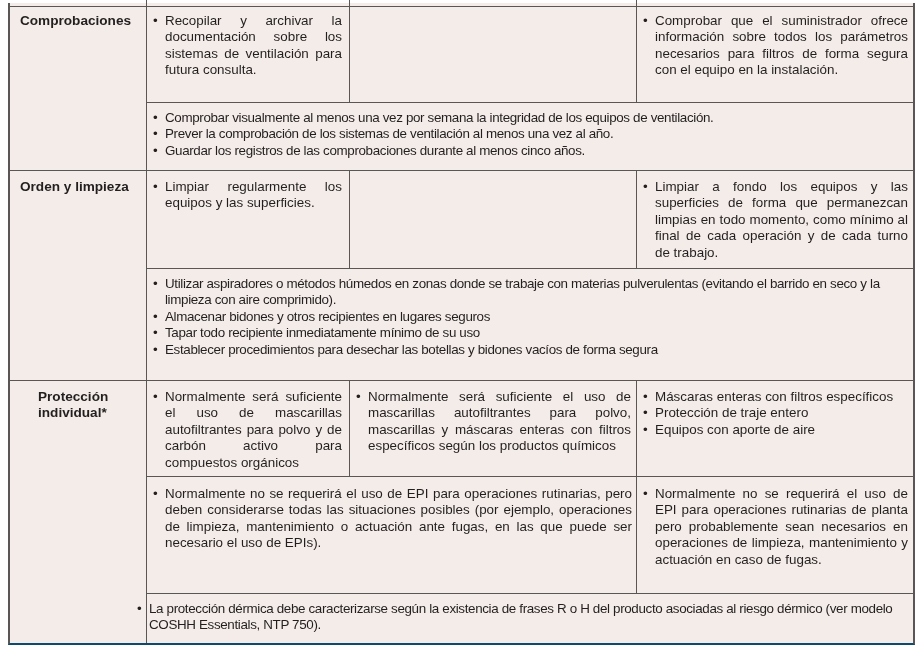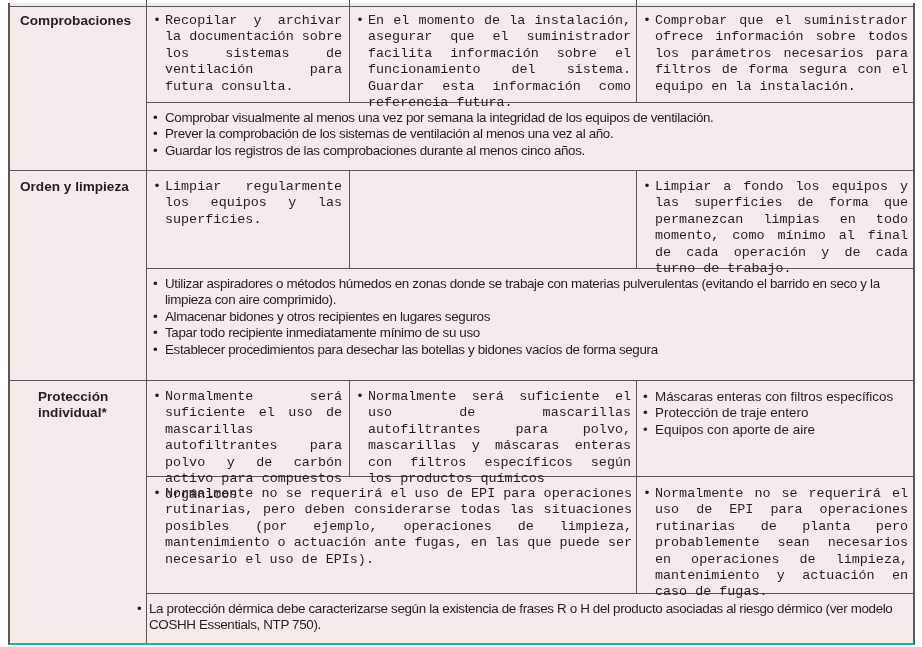--- a/index.html
+++ b/index.html
@@ -1,25 +1,25 @@
 <!DOCTYPE html>
 <html><head>
 <meta charset="utf-8">
 <style>
   html, body { margin:0; padding:0; background:#ffffff; }
   body { width:922px; height:647px; overflow:hidden; position:relative;
          font-family:"Liberation Sans", sans-serif; color:#231f20; }
   .tbl { position:absolute; left:8px; top:3px; width:907px; height:642px;
          background:#f4ece8; border-left:2px solid #5a5656; border-right:2px solid #5a5656;
-         border-bottom:2px solid #14b8a6; box-sizing:border-box; }
+         border-bottom:2px solid #0c4a6e; box-sizing:border-box; }
   .line-h { position:absolute; height:1px; background:#5a5656; }
   .line-v { position:absolute; width:1px; background:#5a5656; }
   .cell { position:absolute; font-size:13.4px; line-height:16.4px; box-sizing:border-box; }
   .label { font-weight:bold; font-size:13.6px; line-height:16px; }
-  .just { text-align:justify;font-family:Liberation Mono, monospace; }
+  .just { text-align:justify; }
   ul { margin:0; padding:0; list-style:none; }
   li { position:relative; padding-left:15px; }
   li::before { content:"•"; position:absolute; left:3px; top:0; }
   .tight li { letter-spacing:-0.35px; }
 </style>
 </head>
 <body>
 
 <div class="tbl">
 
@@ -36,25 +36,20 @@
   <div class="line-v" style="left:626px;top:-3px;height:103px;"></div>
   <div class="line-v" style="left:339px;top:167px;height:99px;"></div>
   <div class="line-v" style="left:626px;top:167px;height:99px;"></div>
   <div class="line-v" style="left:339px;top:377px;height:97px;"></div>
   <div class="line-v" style="left:626px;top:377px;height:214px;"></div>
 
   <div class="cell label" style="left:10px;top:10px;width:124px;">Comprobaciones</div>
   <div class="cell just" style="left:140px;top:10px;width:192px;">
     <ul>
         <li>Recopilar y archivar la documentación sobre los sistemas de ventilación para futura consulta.</li>
-      </ul>
-  </div>
-  <div class="cell just" style="left:343px;top:10px;width:278px;">
-    <ul>
-        <li>En el momento de la instalación, asegurar que el suministrador facilita información sobre el funcionamiento del sistema. Guardar esta información como referencia futura.</li>
       </ul>
   </div>
   <div class="cell just" style="left:630px;top:10px;width:268px;">
     <ul>
         <li>Comprobar que el suministrador ofrece información sobre todos los parámetros necesarios para filtros de forma segura con el equipo en la instalación.</li>
       </ul>
   </div>
   <div class="cell tight" style="left:140px;top:107px;width:760px;">
     <ul>
       <li>Comprobar visualmente al menos una vez por semana la integridad de los equipos de ventilación.</li>

